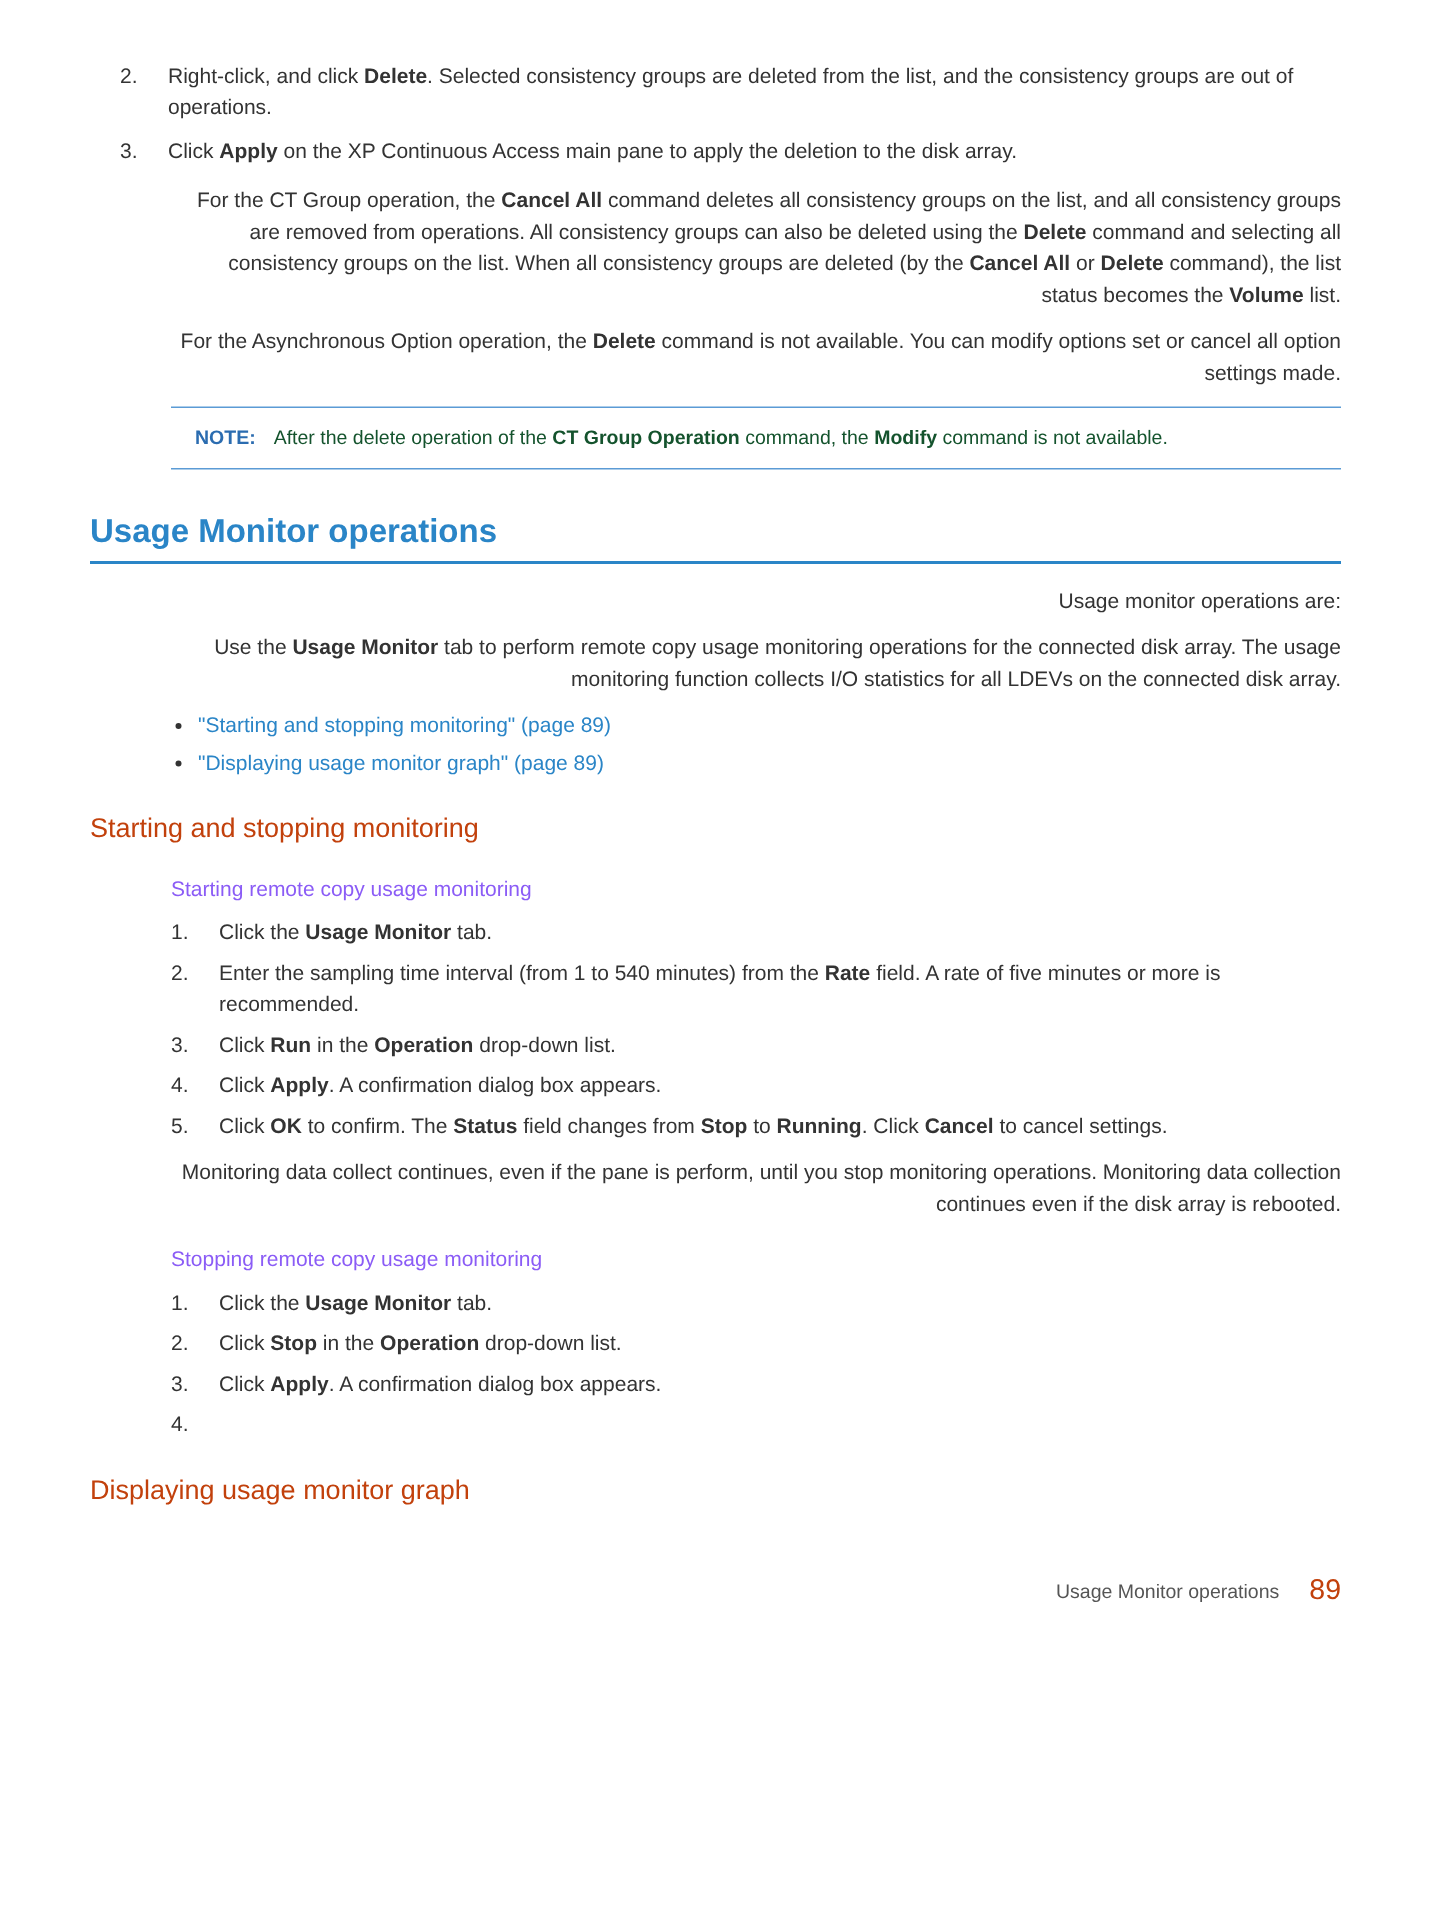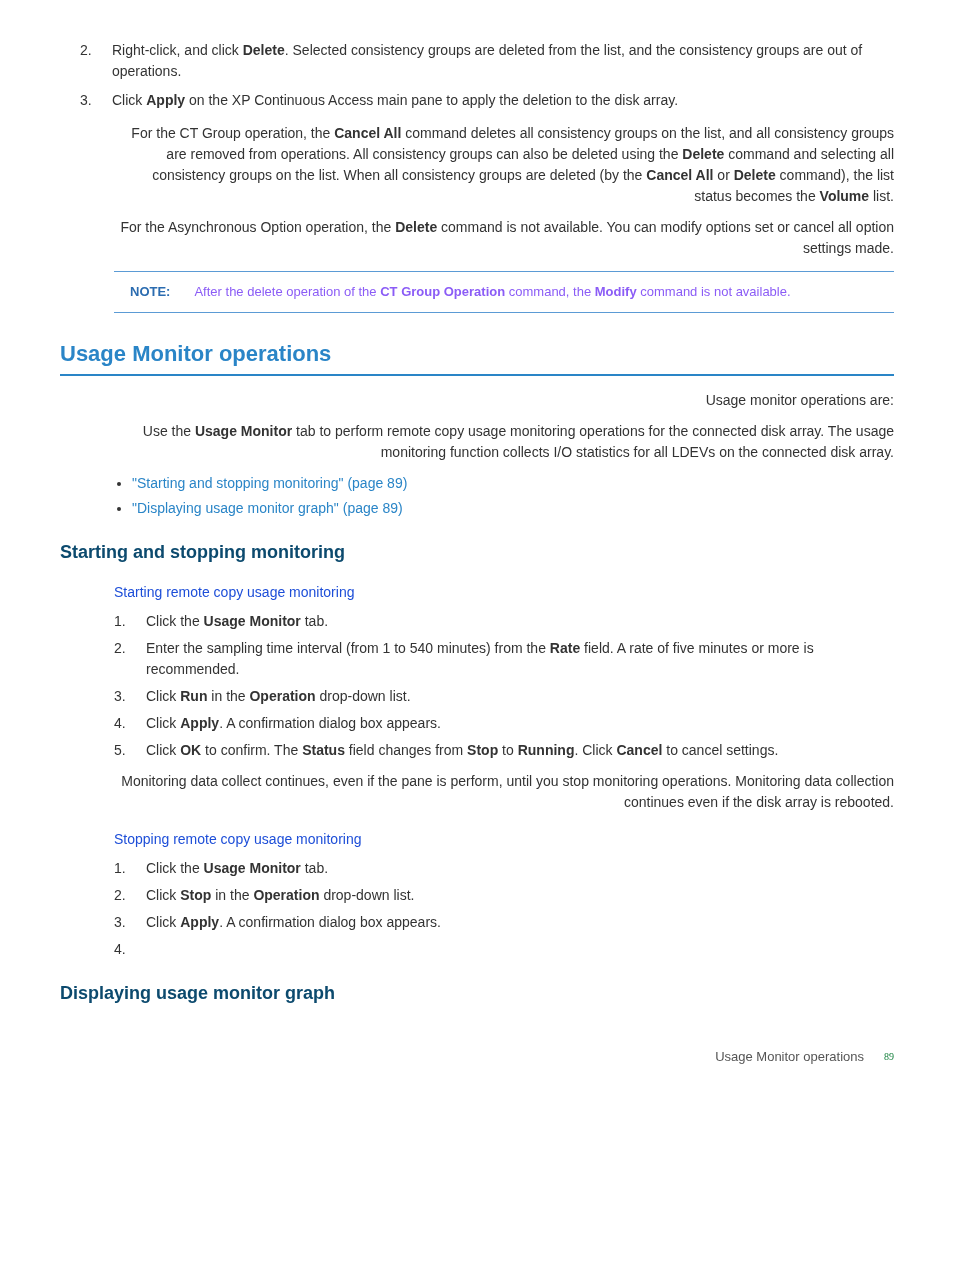--- a/index.html
+++ b/index.html
@@ -47,57 +47,57 @@
       text-align: right;
     }
 
     
     .note-box {
       border-top: 1px solid #5b9bd5;
       border-bottom: 1px solid #5b9bd5;
       padding: 10px 16px;
       margin: 12px 0 24px 54px;
       display: flex;
-      gap: 24px;
+      gap: 12px;
       align-items: flex-start;
     }
 
     .note-label {
       color: #2b6cb0;
       font-weight: bold;
       font-size: 13px;
       white-space: nowrap;
     }
 
     .note-text {
       font-size: 13px;
-      color: #8b5cf6;
+      color: #14532d;
     }
 
     
     .section-h1 {
       color: #2a85c7;
       font-size: 22px;
       font-weight: bold;
       border-bottom: 2px solid #2a85c7;
       padding-bottom: 4px;
       margin-bottom: 14px;
       margin-top: 10px;
     }
 
     .section-h2 {
-      color: #0c4a6e;
+      color: #c2410c;
       font-size: 18px;
-      font-weight: bold;
+      font-weight: normal;
       margin-bottom: 10px;
       margin-top: 20px;
     }
 
     .section-h3 {
-      color: #1d4ed8;
+      color: #8b5cf6;
       font-size: 14px;
       font-weight: normal;
       margin-bottom: 8px;
       margin-top: 16px;
       padding-left: 54px;
     }
 
     
     .bullet-list {
       margin: 8px 0 12px 72px;
@@ -142,23 +142,22 @@
       border-top: none;
     }
 
     .footer-text {
       display: flex;
       gap: 20px;
       align-items: center;
     }
 
     .footer-page-num {
-      font-size: 10px;
-      color: #15803d;
-      font-family: Liberation Serif, serif;
+      font-size: 19px;
+      color: #c2410c;
     }
   </style>
 </head>
 <body>
 
 <div class="page-content">
 
   <ol class="top-numbered-list">
     <li>
       <span class="list-num">2.</span>

